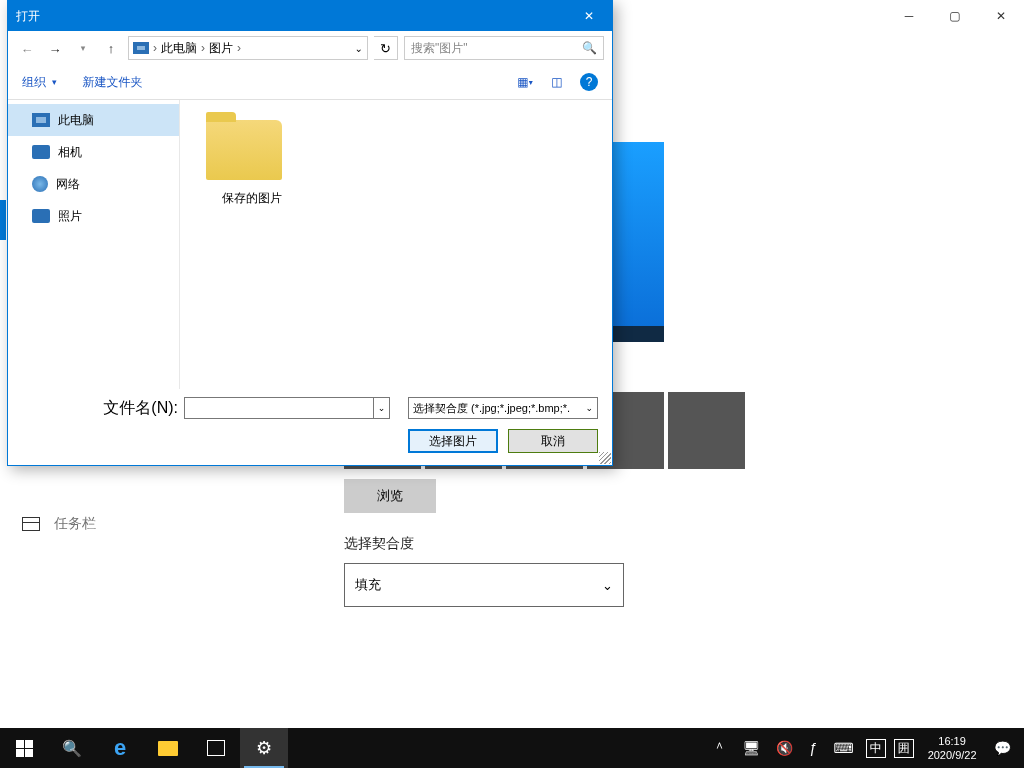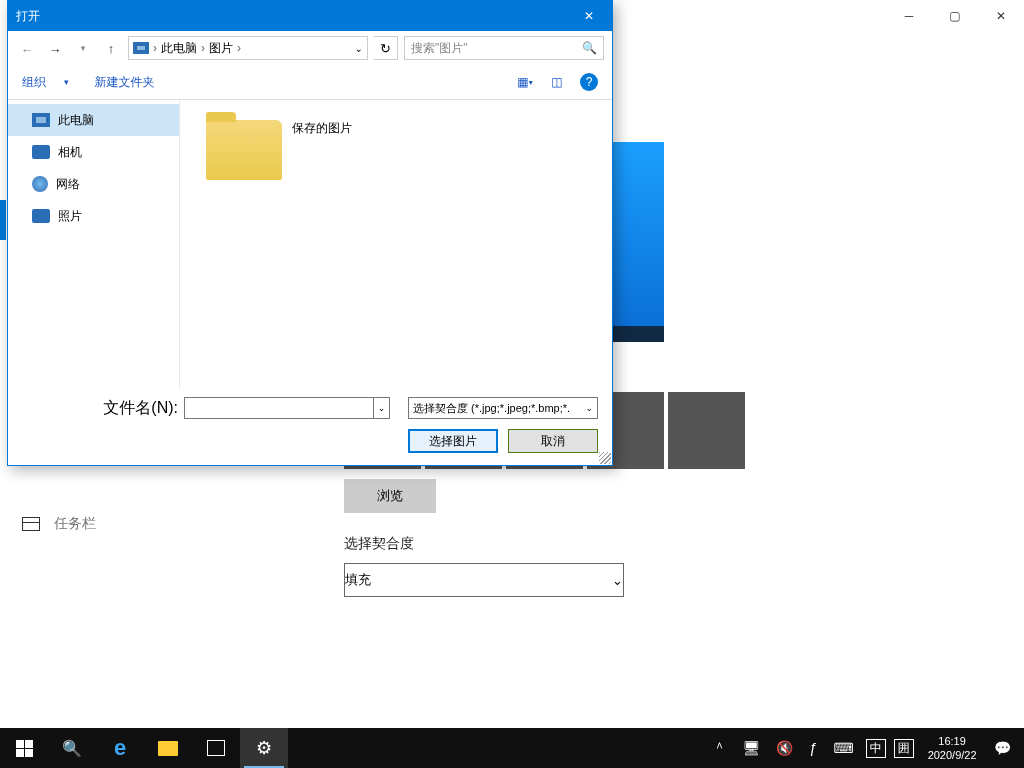--- a/index.html
+++ b/index.html
@@ -24,51 +24,51 @@
 .preview .logo span:nth-child(3){left:0;bottom:0;} .preview .logo span:nth-child(4){right:0;bottom:0;}
 .sec-label { font-size:14px; color:#222; margin:22px 0 10px; }
 .thumbs { display:flex; gap:4px; }
 .thumbs .th { width:77px; height:77px; background:#555; }
 .th1{background:linear-gradient(#2ea6ff,#0672d4);} 
 .th2{background:linear-gradient(#4aa0d0 40%,#d6b060 60%);} 
 .th3{background:linear-gradient(#040418 60%,#3a2a10 100%);} 
 .th4{background:linear-gradient(#0a889e,#0ca2bb);} 
 .th5{background:linear-gradient(120deg,#5a524b,#2d2a28);} 
 .browse-btn{margin-top:10px;width:92px;height:34px;background:#ccc;border:none;font-size:13px;}
-.fit-dd{margin-top:10px;width:280px;height:34px;border:1px solid #666;display:flex;align-items:center;justify-content:space-between;padding:0 0;font-size:13px;background:#fff;}
+.fit-dd{margin-top:10px;width:280px;height:44px;border:1px solid #666;display:flex;align-items:center;justify-content:space-between;padding:0 10px;font-size:13px;background:#fff;}
 
 
 .dialog { position:absolute; left:7px; top:0; width:606px; height:466px; background:#fff; border:1px solid #0078d7; box-shadow:4px 4px 14px rgba(0,0,0,.3); display:flex; flex-direction:column; }
 .dlg-title { height:30px; background:#0078d7; color:#fff; display:flex; align-items:center; justify-content:space-between; padding-left:8px; font-size:12px; }
 .dlg-close { width:46px; height:100%; display:flex; align-items:center; justify-content:center; color:#fff; }
 .dlg-addr { height:34px; display:flex; align-items:center; gap:6px; padding:0 8px; }
 .navarrow { width:22px; text-align:center; color:#888; font-size:13px; }
 .navarrow.active { color:#222; }
 .addrbar { flex:1; height:24px; border:1px solid #ccc; display:flex; align-items:center; padding:0 4px; gap:4px; font-size:12px; }
 .addrbar .sep{color:#666;}
 .refresh { width:24px; height:24px; border:1px solid #ccc; border-left:none; display:flex; align-items:center; justify-content:center; font-size:13px; }
 .searchbox { width:200px; height:24px; border:1px solid #ccc; display:flex; align-items:center; padding:0 6px; font-size:12px; color:#888; }
 .searchbox .sico { margin-left:auto; color:#444; }
 .dlg-toolbar { height:34px; display:flex; align-items:center; gap:26px; padding:0 14px; font-size:12px; }
-.tb-link { color:#1a56c4; display:flex; align-items:center; gap:18px; }
+.tb-link { color:#1a56c4; display:flex; align-items:center; gap:6px; }
 .tb-right { margin-left:auto; display:flex; align-items:center; gap:14px; }
 .tb-ico { width:18px; height:16px; display:flex; align-items:center; justify-content:center; color:#1a56c4; }
 .qmark{width:18px;height:18px;border-radius:50%;background:#0078d7;color:#fff;font-size:12px;display:flex;align-items:center;justify-content:center;}
 .dlg-body { flex:1; display:flex; border-top:1px solid #e0e0e0; }
 .tree { width:172px; border-right:1px solid #e8e8e8; padding-top:4px; }
 .tree-item { height:32px; display:flex; align-items:center; gap:8px; padding-left:24px; font-size:12px; }
 .tree-item.sel { background:#cce4f7; }
 .tri-ico { width:18px; height:14px; }
 .tri-pc{background:#2a6fb5;border:1px solid #2a6fb5;position:relative;}
 .tri-pc::after{content:"";position:absolute;left:3px;top:3px;right:3px;bottom:3px;background:#8db8e0;}
 .tri-net{width:16px;height:16px;border-radius:50%;background:radial-gradient(#7ab8e8,#2a6fb5);}
 .tri-cam{background:#2a6fb5;border-radius:2px;}
 .tri-pic{background:#2a6fb5;border-radius:2px;}
 .files { flex:1; padding:20px 26px; display:flex; gap:34px; align-items:flex-start; }
-.fitem { display:flex; flex-direction:row; align-items:flex-start; gap:10px; font-size:12px; }
+.fitem { display:flex; flex-direction:column; align-items:flex-end; gap:10px; font-size:12px; }
 .folder { width:76px; height:60px; background:linear-gradient(#f5d87a 0%,#eac94e 100%); border-radius:2px 6px 2px 2px; position:relative; }
 .folder::before{content:"";position:absolute;left:0;top:-8px;width:30px;height:10px;background:#eac94e;border-radius:2px 4px 0 0;}
 .dlg-bottom { padding:8px 14px 12px; display:flex; flex-direction:column; gap:10px; }
 .fn-row { display:flex; align-items:center; gap:6px; justify-content:flex-end; }
 .fn-label { font-size:16px; }
 .fn-input { width:190px; height:22px; border:1px solid #777; }
 .filter { width:190px; height:22px; border:1px solid #777; font-size:11px; display:flex; align-items:center; padding:0 4px; justify-content:space-between; }
 .btn-row { display:flex; gap:10px; justify-content:flex-end; }
 .dbtn { width:90px; height:24px; font-size:12px; background:#e1e1e1; border:1px solid #4d7c0f; }
 .dbtn.primary { border:2px solid #0078d7; background:#e5f1fb; }

